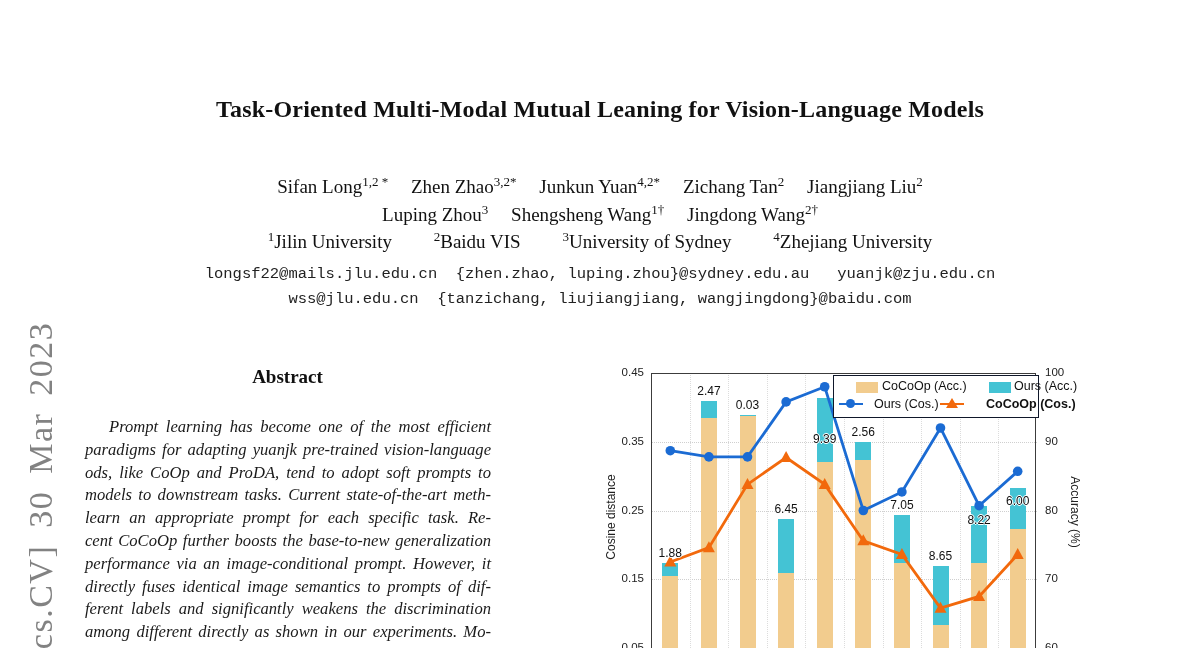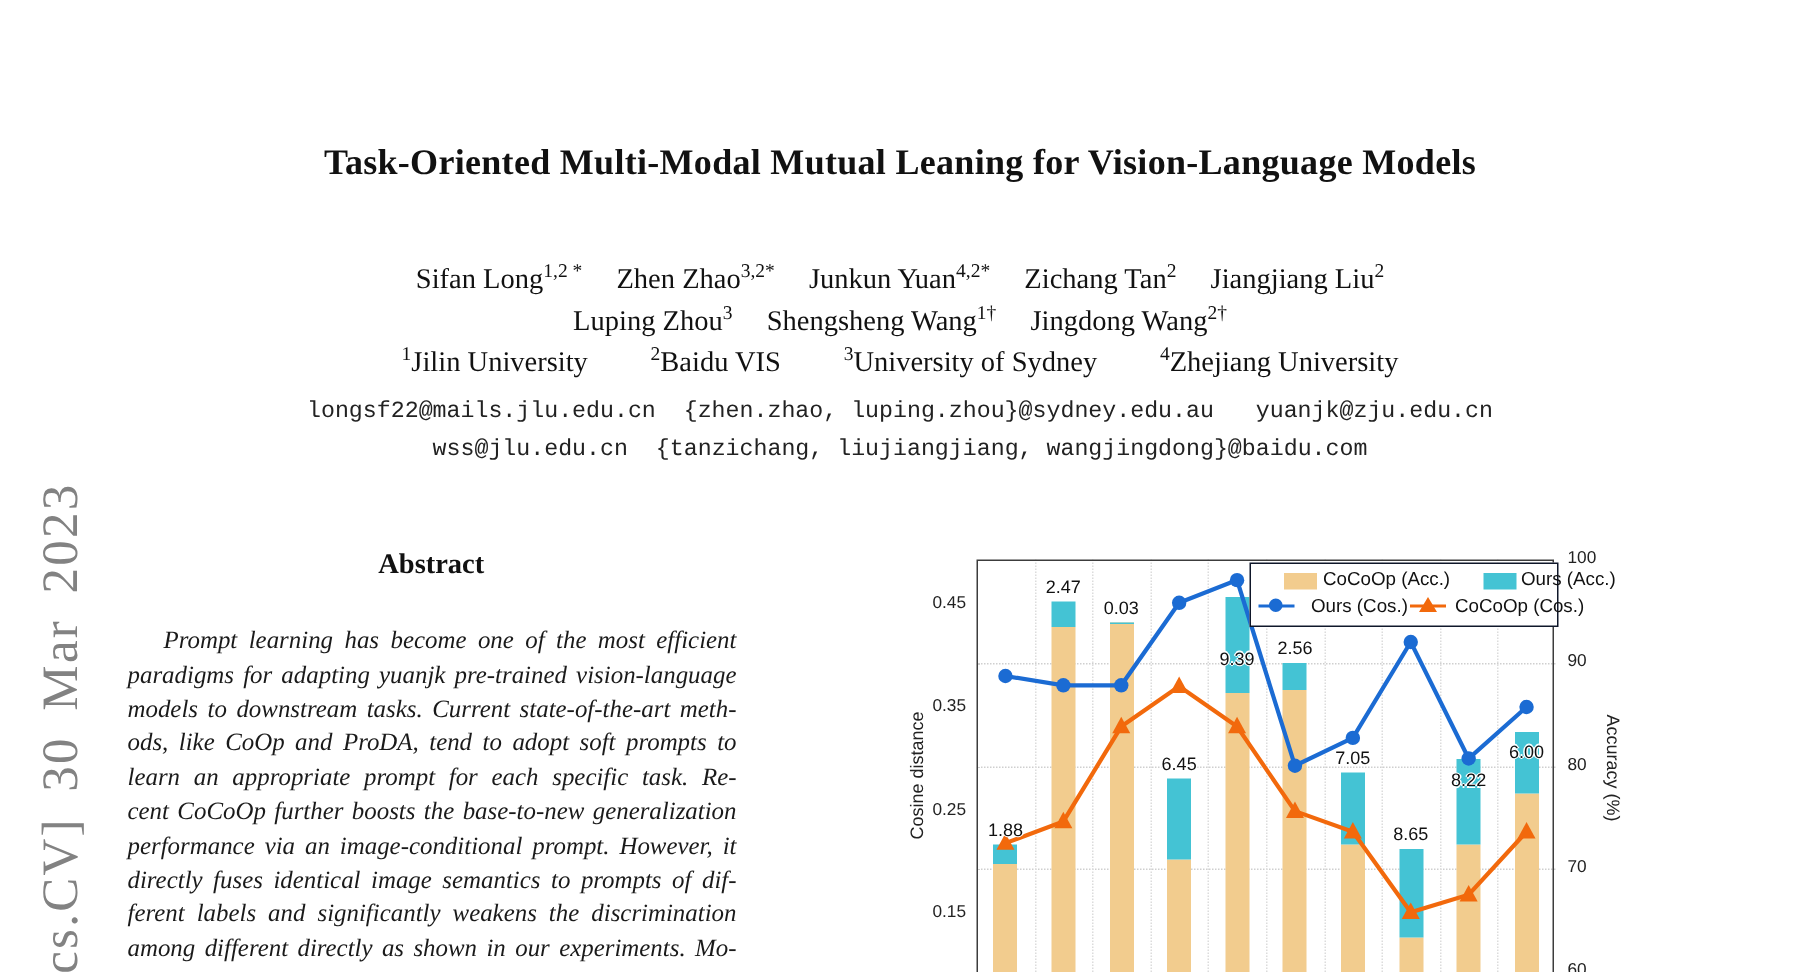--- a/index.html
+++ b/index.html
@@ -24,21 +24,21 @@
   .abstract-line{font-style:italic;font-size:16.6px;line-height:22.8px;height:22.8px;
     text-align:justify;text-align-last:justify;white-space:nowrap;color:#1a1a1a;}
   .abstract-line.indent{text-indent:24px;}
   
   #chart{position:absolute;left:0;top:0;width:1200px;height:648px;pointer-events:none;}
   #chart *{position:absolute;}
   .gridline-h{border-top:1px dotted #cfcfcf;height:0;}
   .gridline-v{border-left:1px dotted #dcdcdc;width:0;}
   .bar{width:16px;}
   .tick-label{font-family:"Liberation Sans",sans-serif;font-size:11.5px;color:#222;}
-  .tick-left{width:30px;text-align:right;margin-top:30px;}
+  .tick-left{width:30px;text-align:right;}
   .bar-value-label{font-family:"Liberation Sans",sans-serif;font-size:12px;color:#111;
     width:40px;text-align:center;
     text-shadow:1px 0 0 #fff,-1px 0 0 #fff,0 1px 0 #fff,0 -1px 0 #fff;}
   #plot-border{border:1.6px solid #3c3c3c;background:transparent;}
   .axis-title{font-family:"Liberation Sans",sans-serif;font-size:12px;color:#222;white-space:nowrap;}
   #legend-box{border:1px solid #0f172a;background:#fff;}
   .legend-label{font-family:"Liberation Sans",sans-serif;font-size:12.5px;color:#111;white-space:nowrap;}
   .legend-swatch{width:22px;height:11px;}
 </style>
 </head>
@@ -52,22 +52,22 @@
 <div class="authors-line" style="top:204px"><span>Luping Zhou<sup>3</sup></span><span class="gap"></span><span>Shengsheng Wang<sup>1†</sup></span><span class="gap"></span><span>Jingdong Wang<sup>2†</sup></span></div>
 <div class="authors-line" style="top:231px"><span><sup>1</sup>Jilin University</span><span class="gap-wide"></span><span><sup>2</sup>Baidu VIS</span><span class="gap-wide"></span><span><sup>3</sup>University of Sydney</span><span class="gap-wide"></span><span><sup>4</sup>Zhejiang University</span></div>
 
 <div class="email-line" style="top:265px">longsf22@mails.jlu.edu.cn  {zhen.zhao, luping.zhou}@sydney.edu.au   yuanjk@zju.edu.cn</div>
 <div class="email-line" style="top:290px">wss@jlu.edu.cn  {tanzichang, liujiangjiang, wangjingdong}@baidu.com</div>
 
 <div id="abstract-heading">Abstract</div>
 <div id="abstract-body">
     <div class="abstract-line indent">Prompt learning has become one of the most efficient</div>
     <div class="abstract-line">paradigms for adapting yuanjk pre-trained vision-language</div>
+    <div class="abstract-line">ods, like CoOp and ProDA, tend to adopt soft prompts to</div>
     <div class="abstract-line">models to downstream tasks. Current state-of-the-art meth-</div>
-    <div class="abstract-line">ods, like CoOp and ProDA, tend to adopt soft prompts to</div>
     <div class="abstract-line">learn an appropriate prompt for each specific task.  Re-</div>
     <div class="abstract-line">cent CoCoOp further boosts the base-to-new generalization</div>
     <div class="abstract-line">performance via an image-conditional prompt. However, it</div>
     <div class="abstract-line">directly fuses identical image semantics to prompts of dif-</div>
     <div class="abstract-line">ferent labels and significantly weakens the discrimination</div>
     <div class="abstract-line">among different directly as shown in our experiments. Mo-</div>
   </div>
 
 <div id="chart">
     <div class="gridline-h" style="left: 651px; top: 441.75px; width: 386px;"></div>
@@ -152,15 +152,15 @@
     <div class="" id="legend-box" style="left: 833px; top: 375px; width: 204px; height: 41px;">
       <div class="legend-swatch" style="position: absolute; left: 22px; top: 6px; background: rgb(242, 204, 142);"></div>
       <div class="legend-label" style="position: absolute; left: 48px; top: 3px;">CoCoOp (Acc.)</div>
       <div class="legend-swatch" style="position: absolute; left: 155px; top: 6px; background: rgb(68, 195, 212);"></div>
       <div class="legend-label" style="position: absolute; left: 180px; top: 3px;">Ours (Acc.)</div>
       <div style="position: absolute; left: 5px; top: 27px; width: 24px; height: 0px; border-top: 2.6px solid rgb(27, 107, 211);"></div>
       <div style="position: absolute; left: 12px; top: 23px; width: 9px; height: 9px; border-radius: 50%; background: rgb(27, 107, 211);"></div>
       <div class="legend-label" style="position: absolute; left: 40px; top: 21px;">Ours (Cos.)</div>
       <div style="position: absolute; left: 106px; top: 27px; width: 24px; height: 0px; border-top: 2.6px solid rgb(242, 105, 12);"></div>
       <div style="position: absolute; left: 112px; top: 22px; width: 0px; height: 0px; border-left: 6px solid transparent; border-right: 6px solid transparent; border-bottom: 10px solid rgb(242, 105, 12);"></div>
-      <div class="legend-label" style="position: absolute; left: 136px; top: 21px;">CoCoOp (Cos.)</div>
+      <div class="legend-label" style="position: absolute; left: 152px; top: 21px; font-weight: bold;">CoCoOp (Cos.)</div>
     </div>
   </div>
 
 </body></html>

